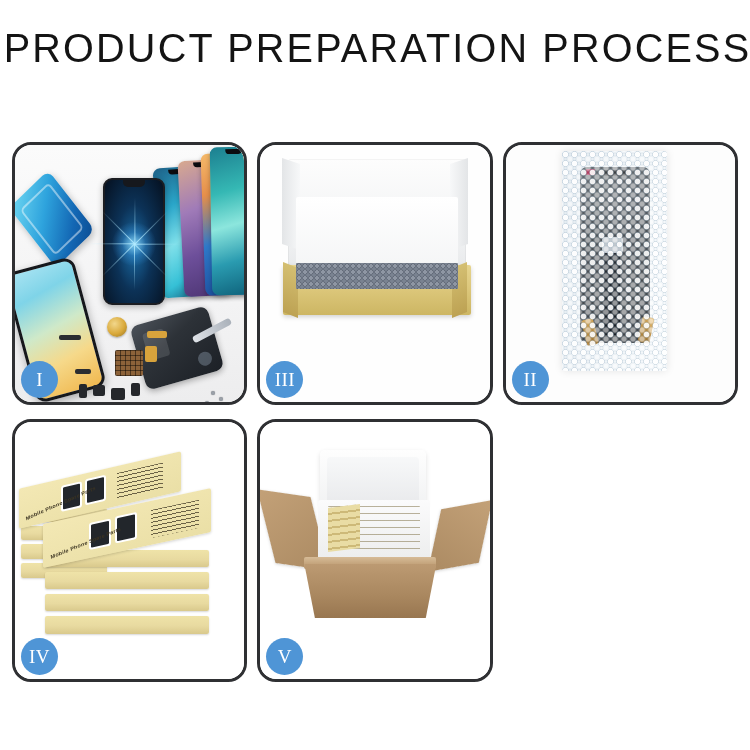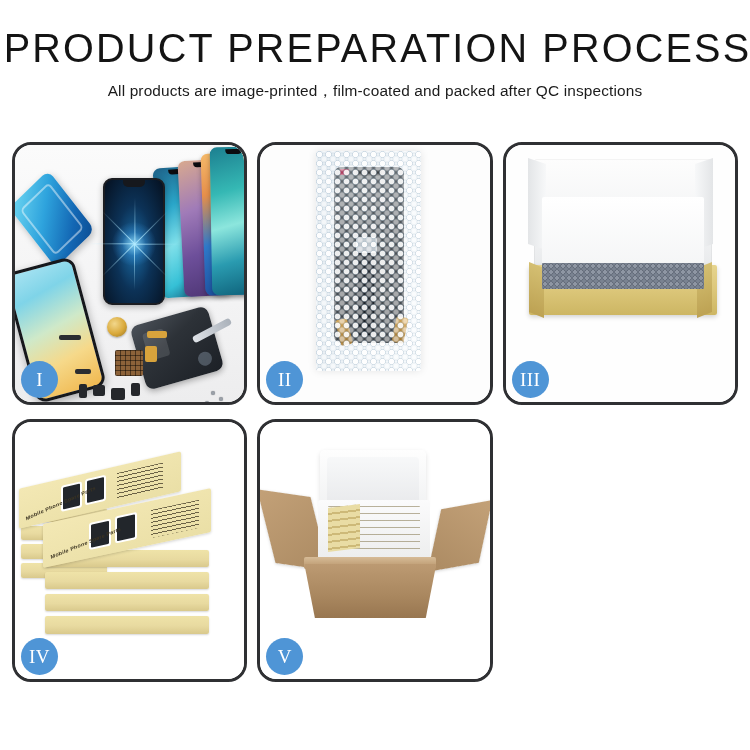--- a/index.html
+++ b/index.html
@@ -395,21 +395,20 @@
   .ship-handle {
     position:absolute; width: 16px; height: 11px;
     background: rgba(120,95,62,0.55); border-radius: 2px;
   }
 </style>
 </head>
 <body>
 
 <div id="header">
   <div id="page-title">PRODUCT PREPARATION PROCESS</div>
-  <div id="page-subtitle">All products are image-printed，film-coated and packed after QC inspections</div>
 </div>
 
 <div id="panel-grid">
 
   <div class="panel">
     <div class="panel-art">
       <div class="p1-bg"></div>
 
       <div class="ph-fan ph-f1">
           <span class="ph-notch"></span>
@@ -453,52 +452,52 @@
       <div class="part part-screw" style="left:196px; top:246px;"></div>
       <div class="part part-screw" style="left:204px; top:252px;"></div>
       <div class="part part-screw" style="left:190px; top:256px;"></div>
       <div class="part-tool" style="left:176px; top:182px;"></div>
     </div>
     <div class="step-badge">I</div>
   </div>
 
   <div class="panel">
     <div class="panel-art">
+      <div class="p3-bg"></div>
+      <div class="box3-lid"></div>
+      <div class="box3-lid-flapL"></div>
+      <div class="box3-lid-flapR"></div>
+      <div class="box3-foam"></div>
+      <div class="box3-tray"></div>
+      <div class="box3-tray-left"></div>
+      <div class="box3-tray-right"></div>
+      <div class="box3-tray-inner"></div>
+    </div>
+    <div class="step-badge">III</div>
+  </div>
+
+  <div class="panel">
+    <div class="panel-art">
       <div class="p2-bg"></div>
       <div class="bubble-bag">
         <div class="screen-inside"></div>
         <div class="screen-flex"></div>
         <div class="flex-connector"></div>
         <div class="gold-tab" style="left:22px; top:168px; transform:rotate(-14deg);"></div>
         <div class="gold-tab" style="left:78px; top:166px; transform:rotate(12deg);"></div>
         <div class="red-mark"></div>
         <div class="bubble-layer"></div>
         <div class="bubble-layer b2"></div>
       </div>
     </div>
     <div class="step-badge">II</div>
   </div>
 
   <div class="panel">
     <div class="panel-art">
-      <div class="p3-bg"></div>
-      <div class="box3-lid"></div>
-      <div class="box3-lid-flapL"></div>
-      <div class="box3-lid-flapR"></div>
-      <div class="box3-foam"></div>
-      <div class="box3-tray"></div>
-      <div class="box3-tray-left"></div>
-      <div class="box3-tray-right"></div>
-      <div class="box3-tray-inner"></div>
-    </div>
-    <div class="step-badge">III</div>
-  </div>
-
-  <div class="panel">
-    <div class="panel-art">
       <div class="p4-bg"></div>
       <div class="stackwrap">
 
         <div class="sbox" style="left:6px; top:86px; width:86px; height:14px;"></div>
         <div class="sbox" style="left:6px; top:104px; width:86px; height:14px;"></div>
         <div class="sbox" style="left:6px; top:122px; width:86px; height:15px;"></div>
         <div class="sbox" style="left:6px; top:141px; width:86px; height:15px;"></div>
 
         <div class="sbox-top" style="left:4px; top:48px; width:162px; height:40px; transform:skewY(-13deg); border-radius:2px;">
           <div class="sbox-img" style="left:44px; top:9px; width:17px; height:22px;"></div>

